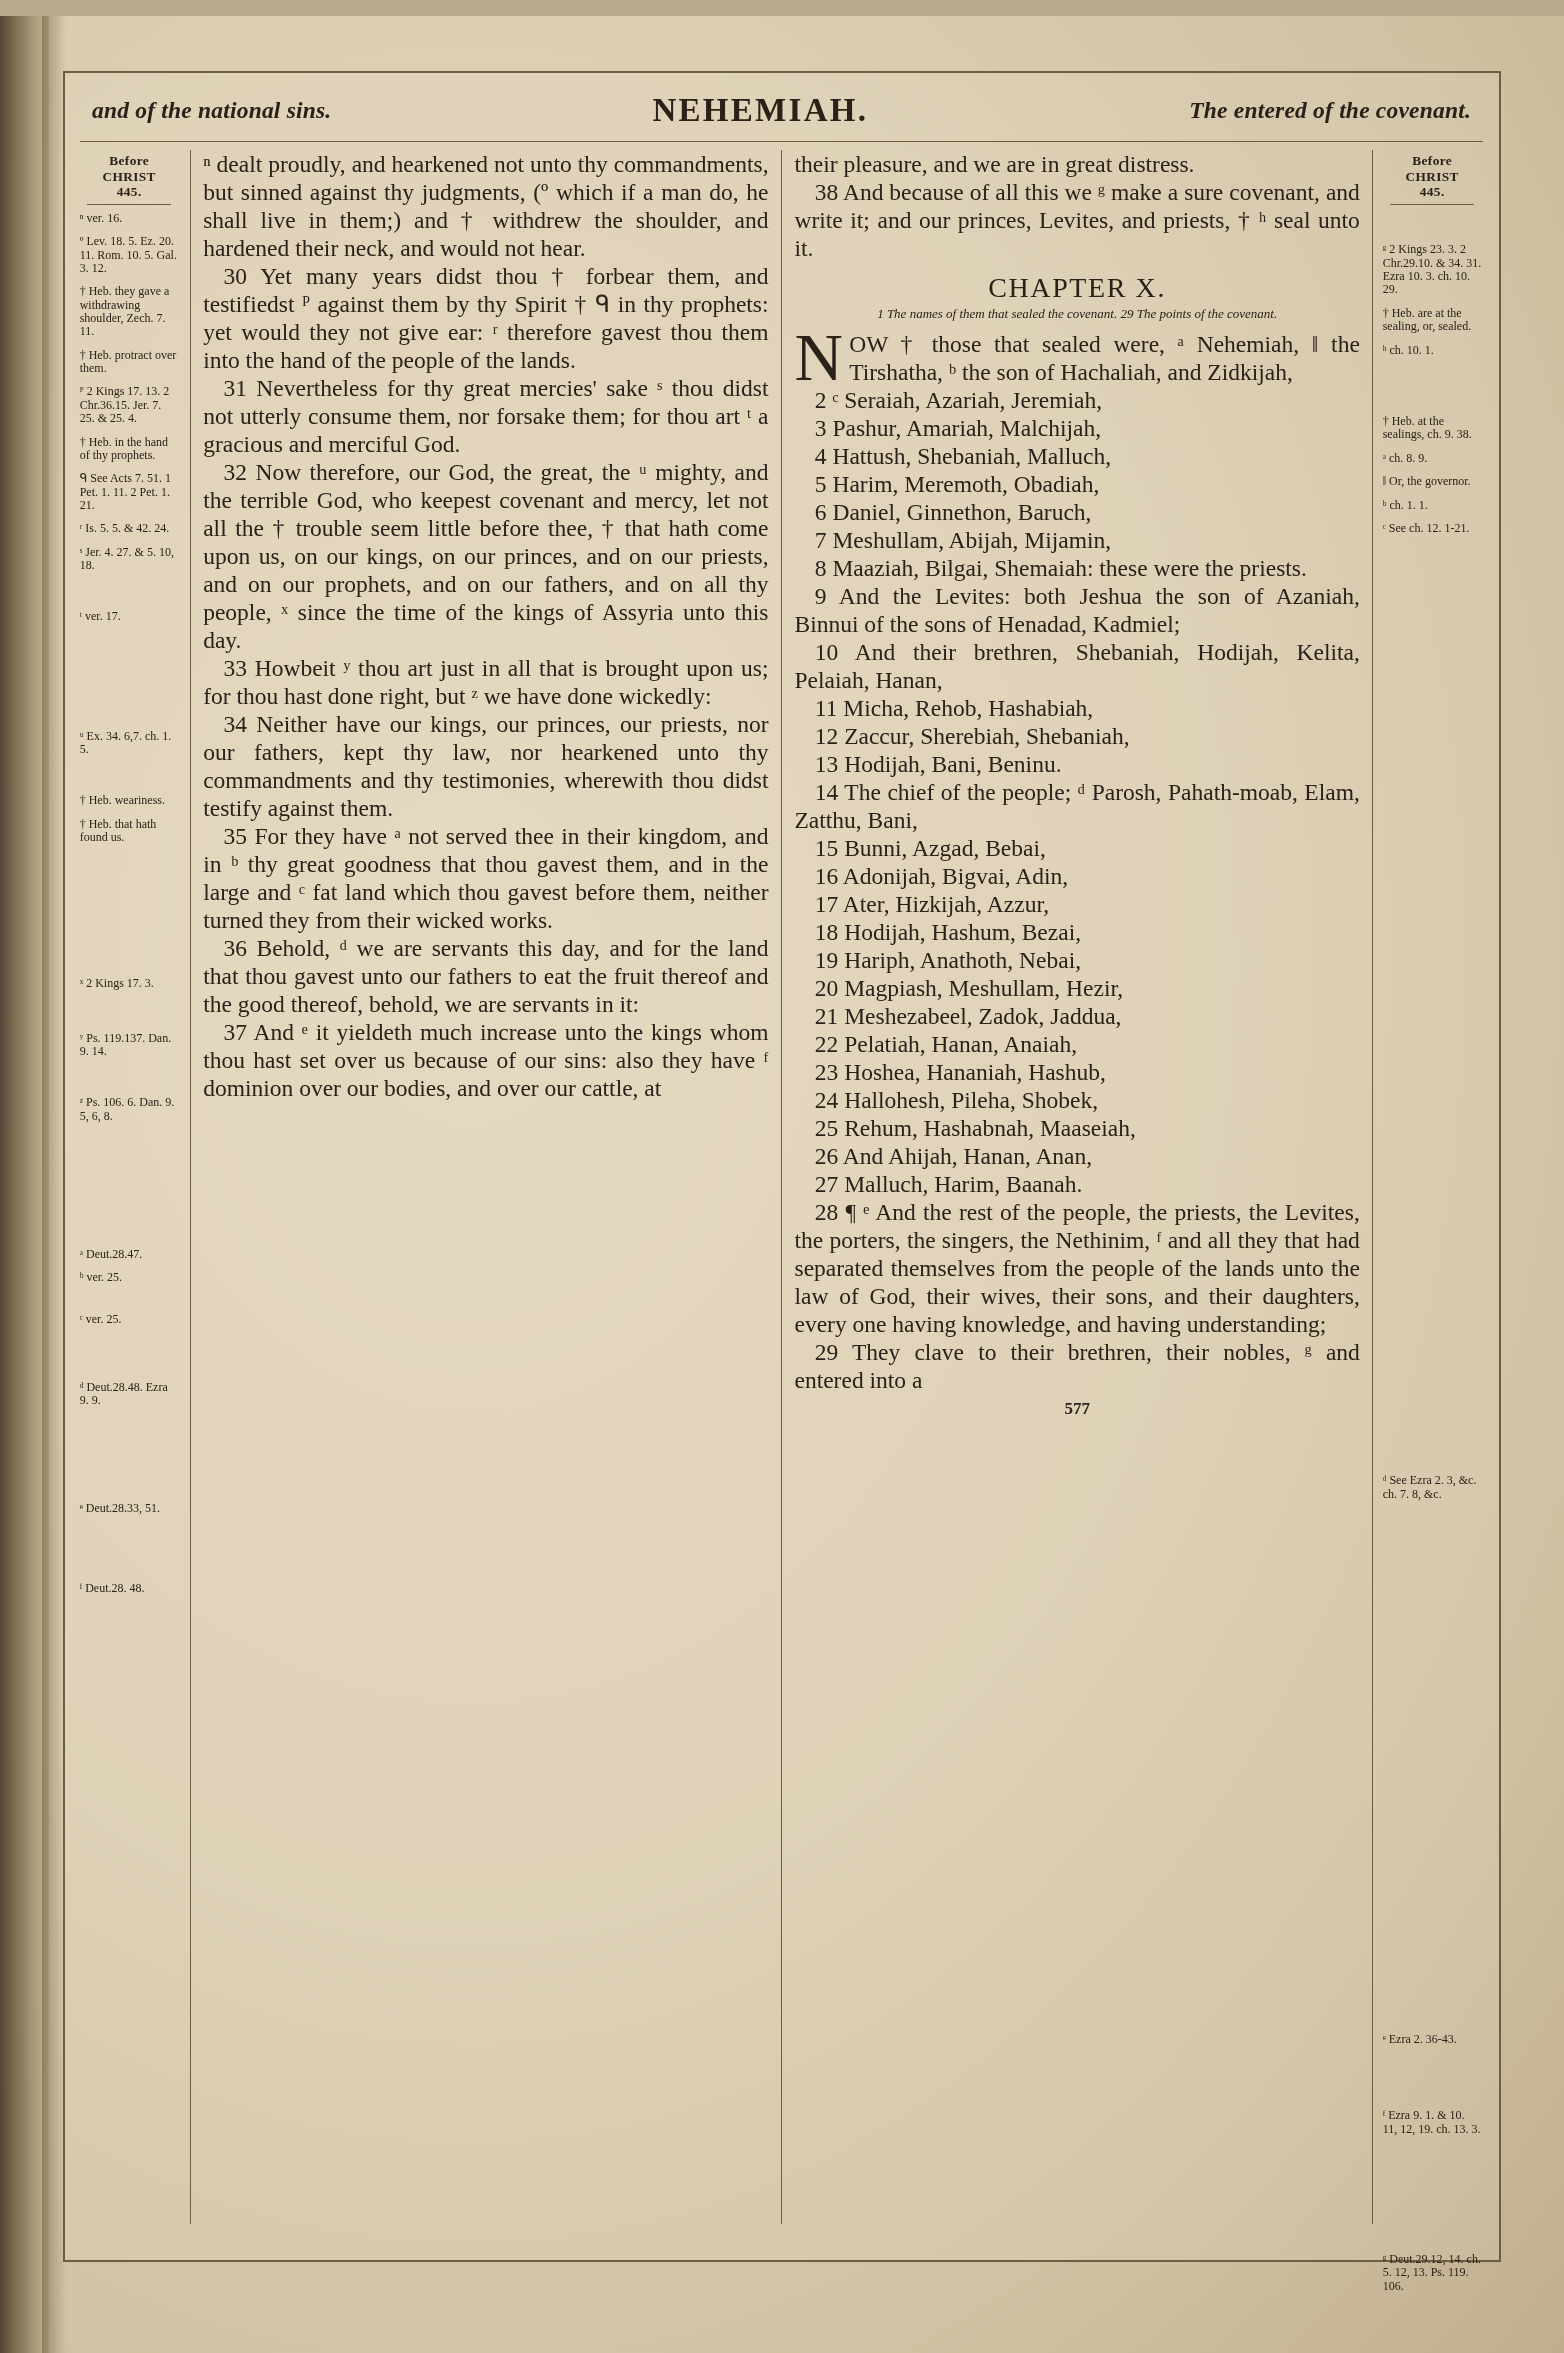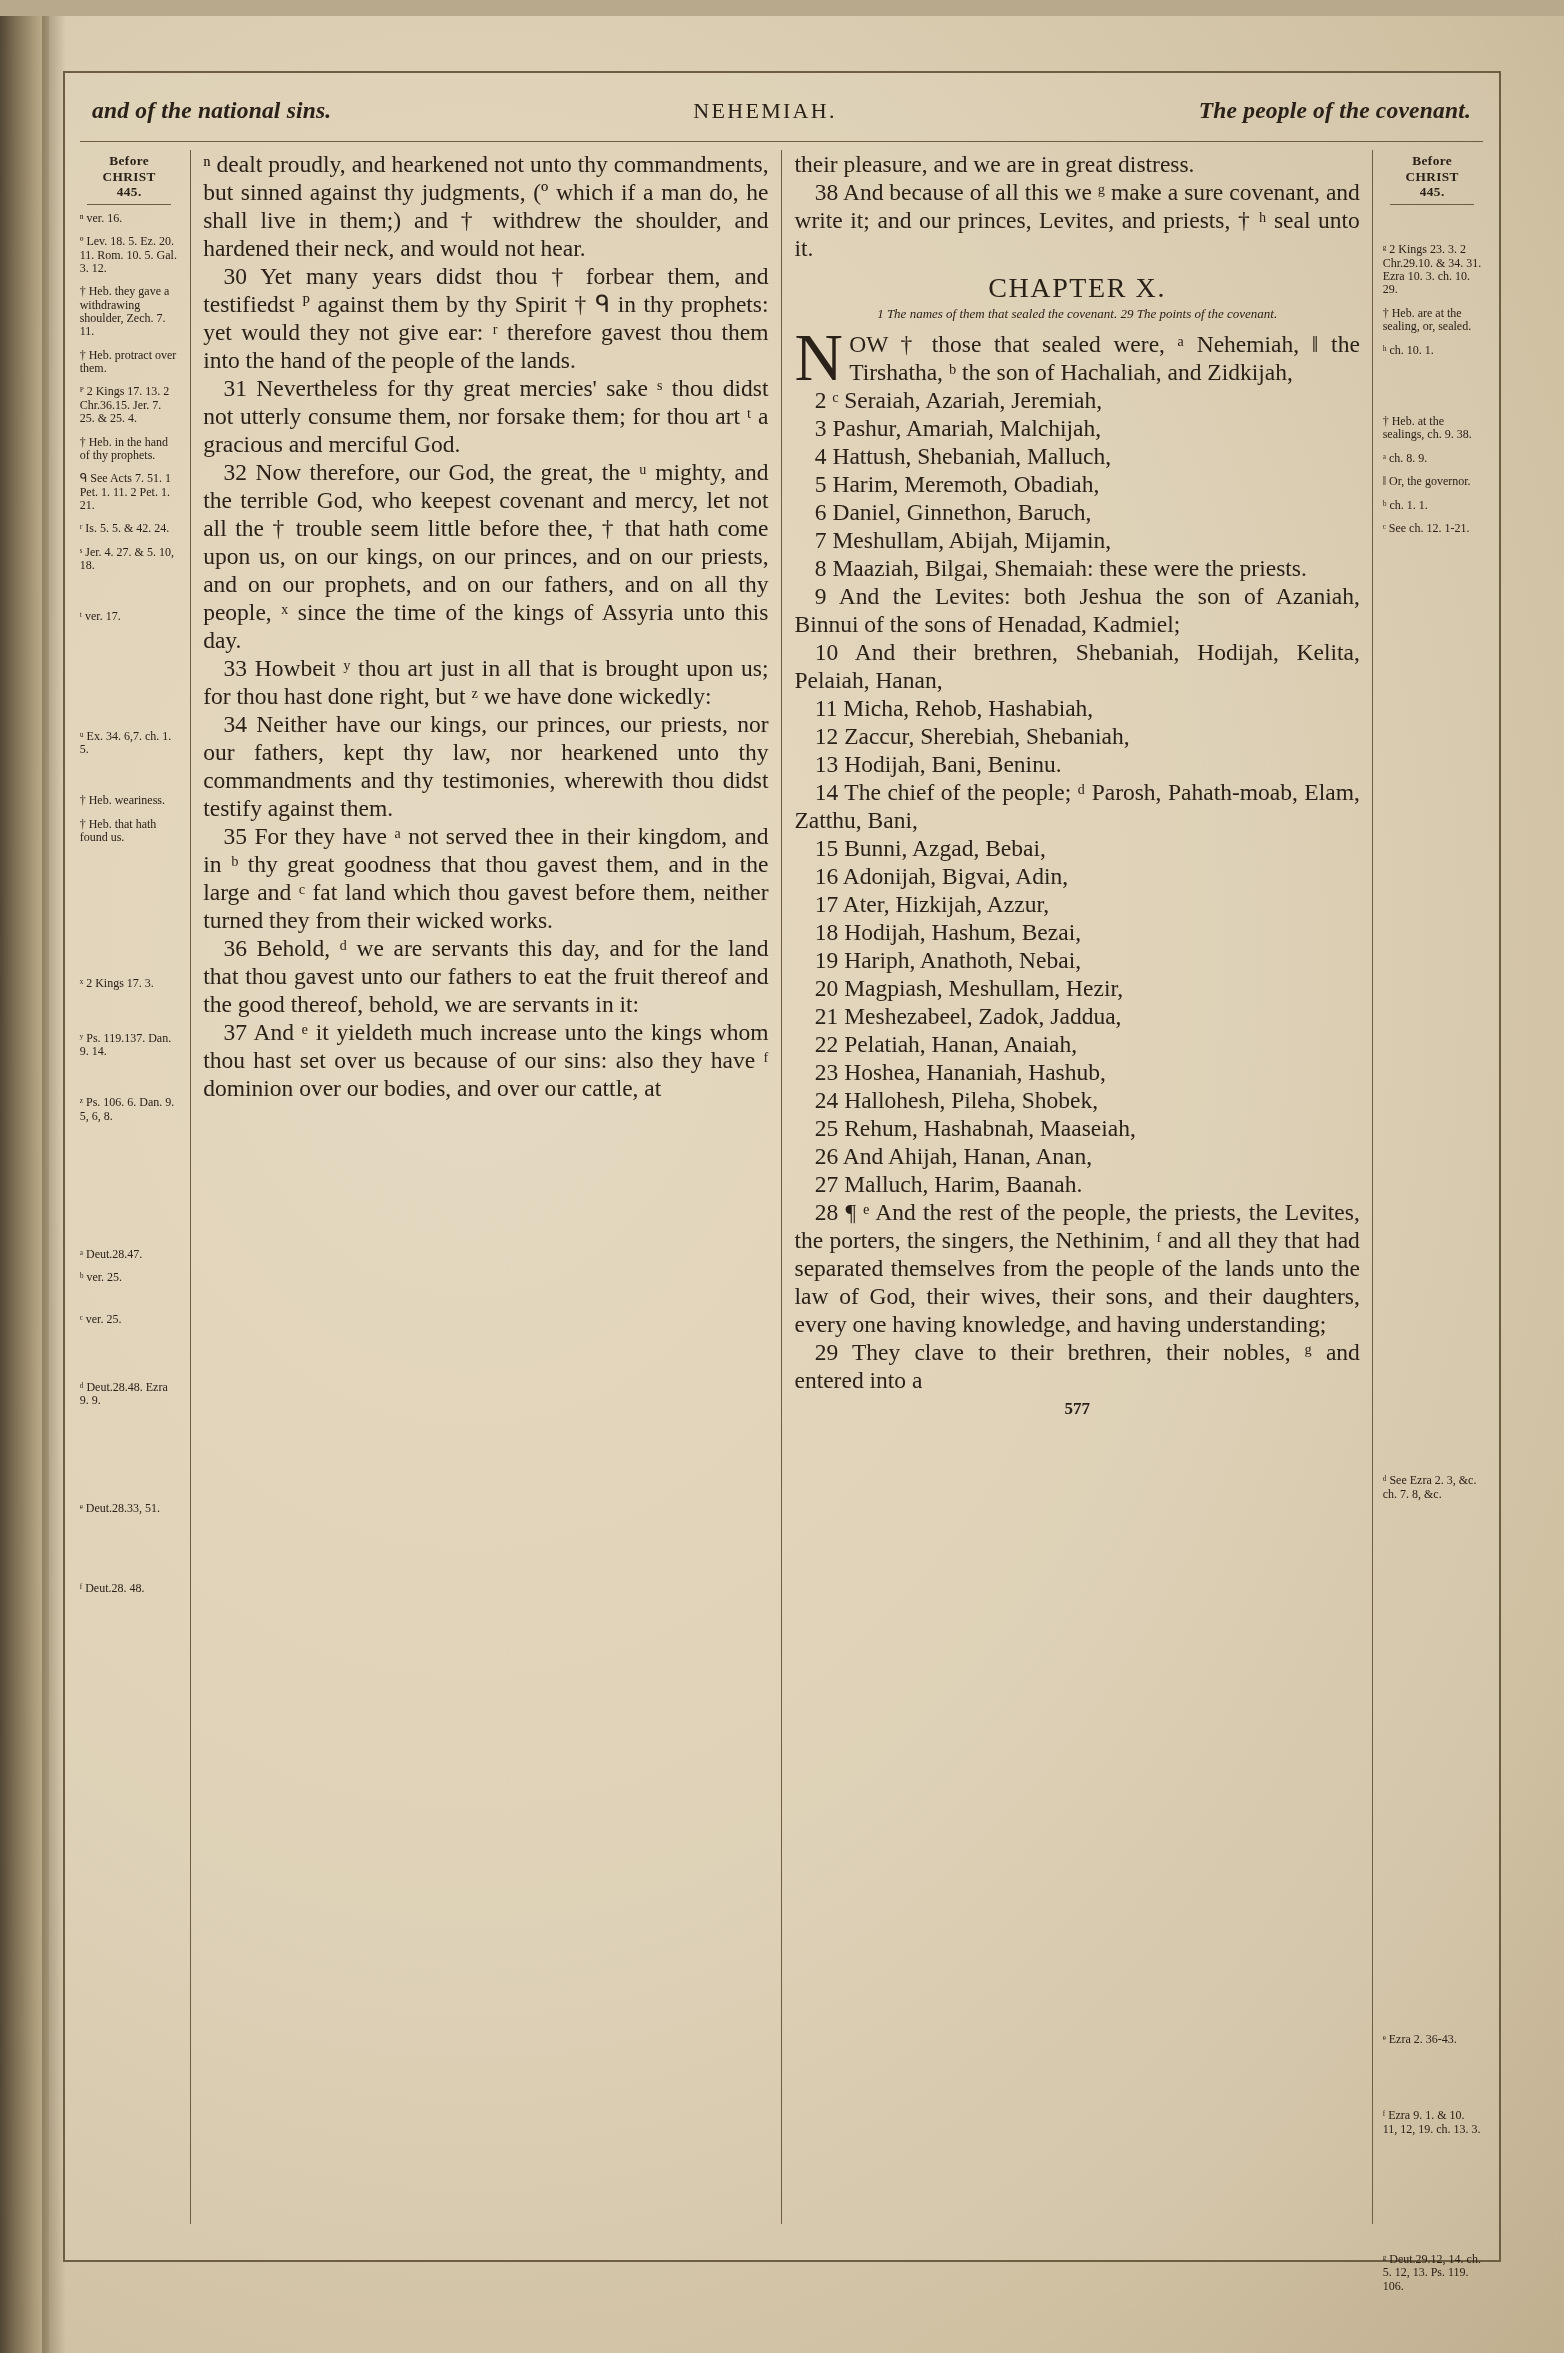--- a/index.html
+++ b/index.html
@@ -61,23 +61,23 @@
     justify-content: space-between;
     padding: 0 17px;
     font-size: 23.5px;
   }
   .runhead .left, .runhead .right {
     font-style: italic;
     font-weight: bold;
     letter-spacing: 0.2px;
   }
   .runhead .center {
-    font-size: 22px;
+    font-size: 33px;
     letter-spacing: 2.3px;
-    font-weight: normal;
+    font-weight: bold;
   }
   .rule {
     height: 0; border-top: 1.6px solid #6d5d42;
     margin: 3.1px 4.7px 0 4.7px;
   }
   .columns {
     display: flex;
     height: 2074px;
     margin-top: 7.8px;
   }
@@ -160,21 +160,21 @@
   <div class="binding2"></div>
   <div class="spine-notes"></div>
 
   <div class="frame"></div>
 
   <div class="content">
 
     <div class="runhead">
       <div class="left">and of the national sins.</div>
       <div class="center">NEHEMIAH.</div>
-      <div class="right">The people of the covenant.</div>
+      <div class="right">The entered of the covenant.</div>
     </div>
     <div class="rule"></div>
 
     <div class="columns">
 
       <div class="col-notes left">
         <div class="before-christ">
           <div>Before</div>
           <div>CHRIST</div>
           <div>445.</div>

